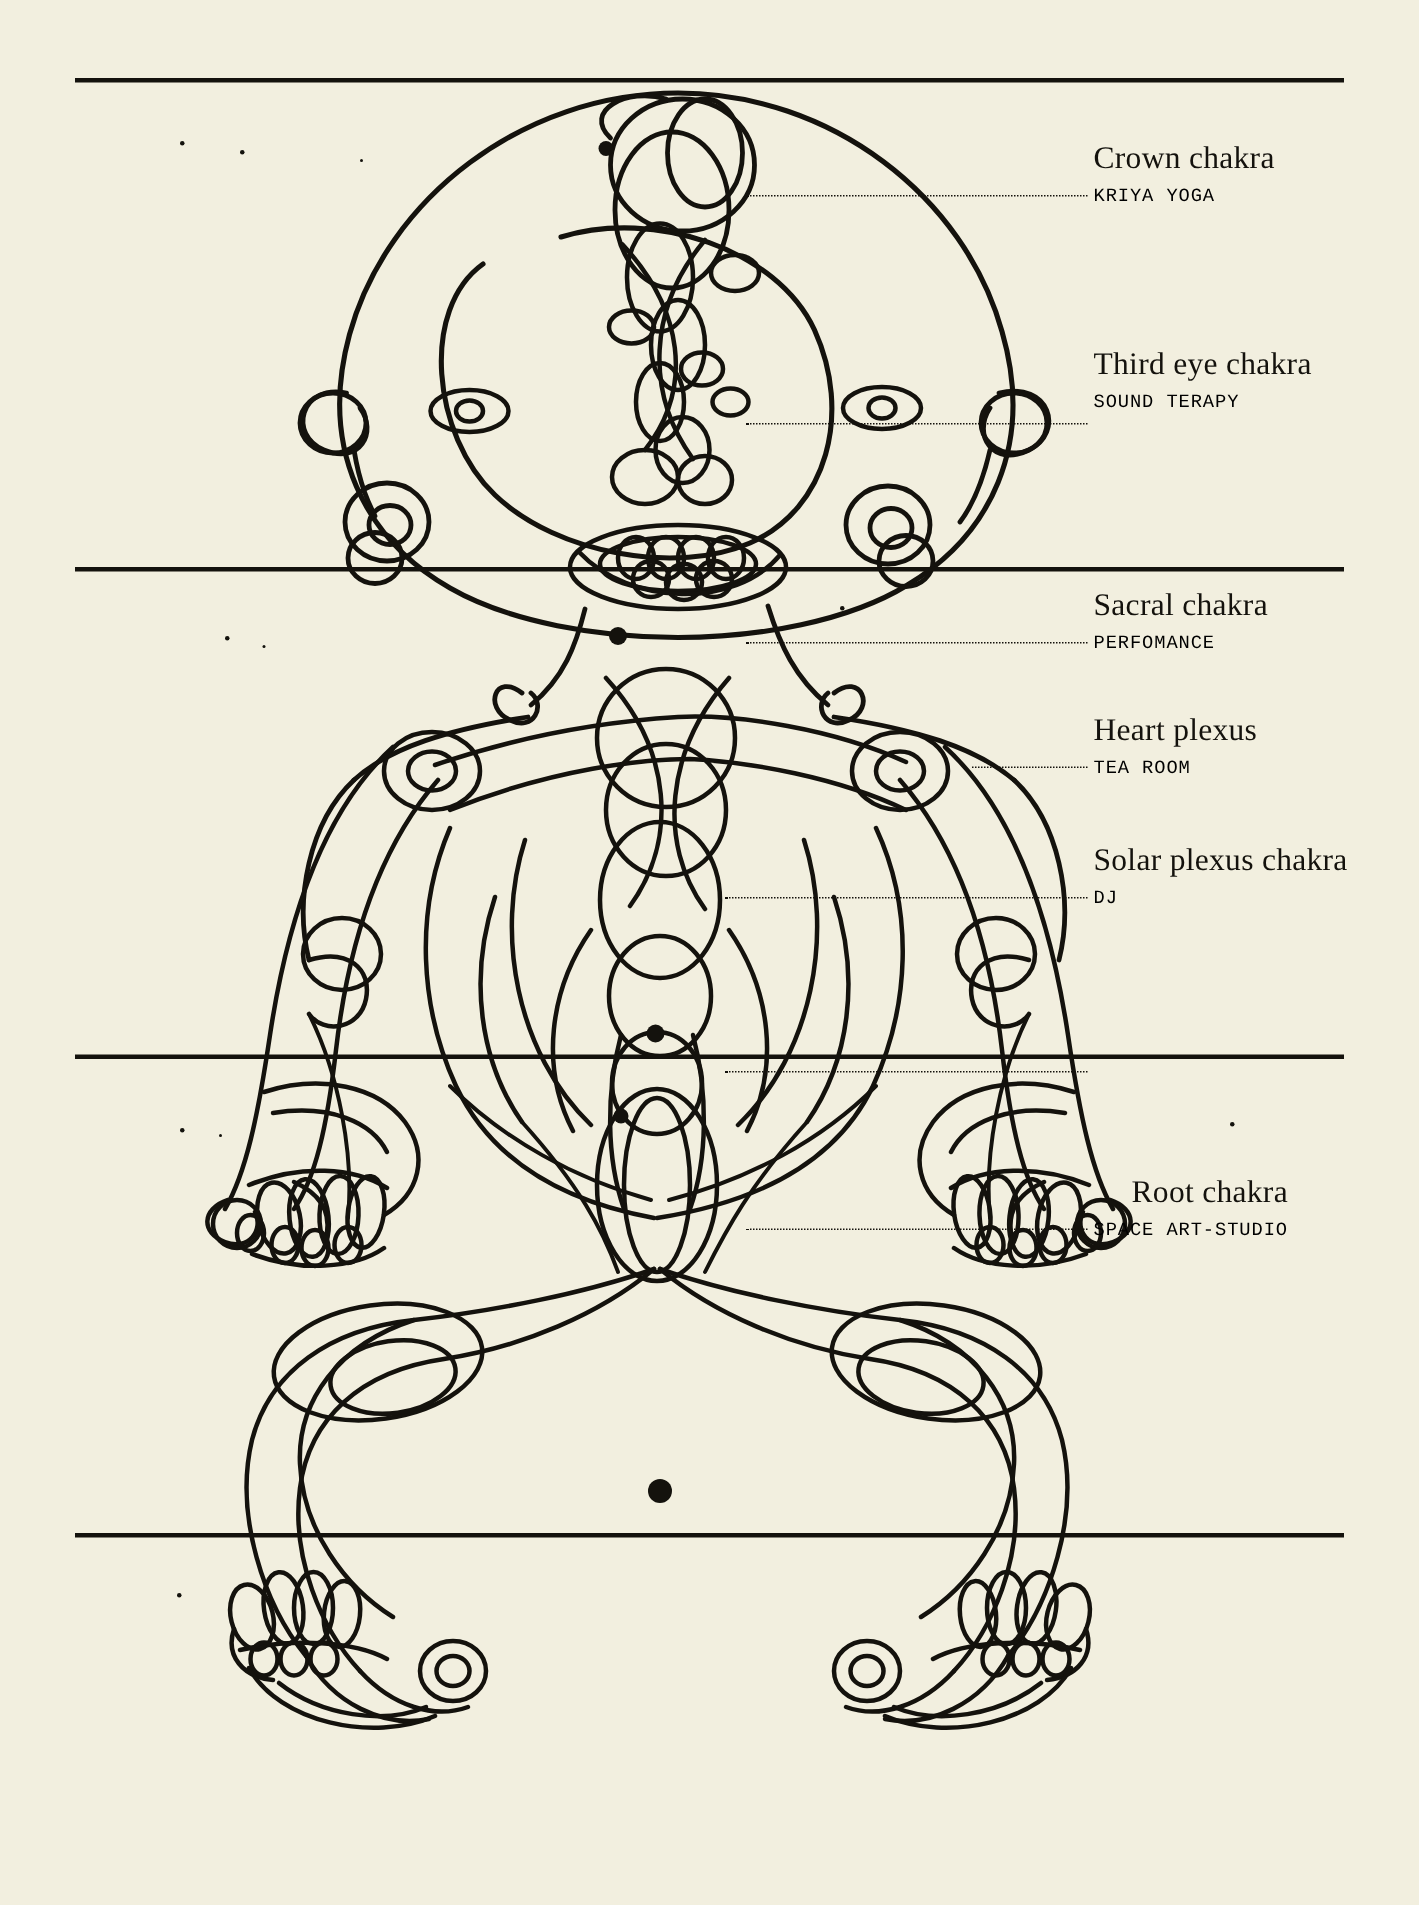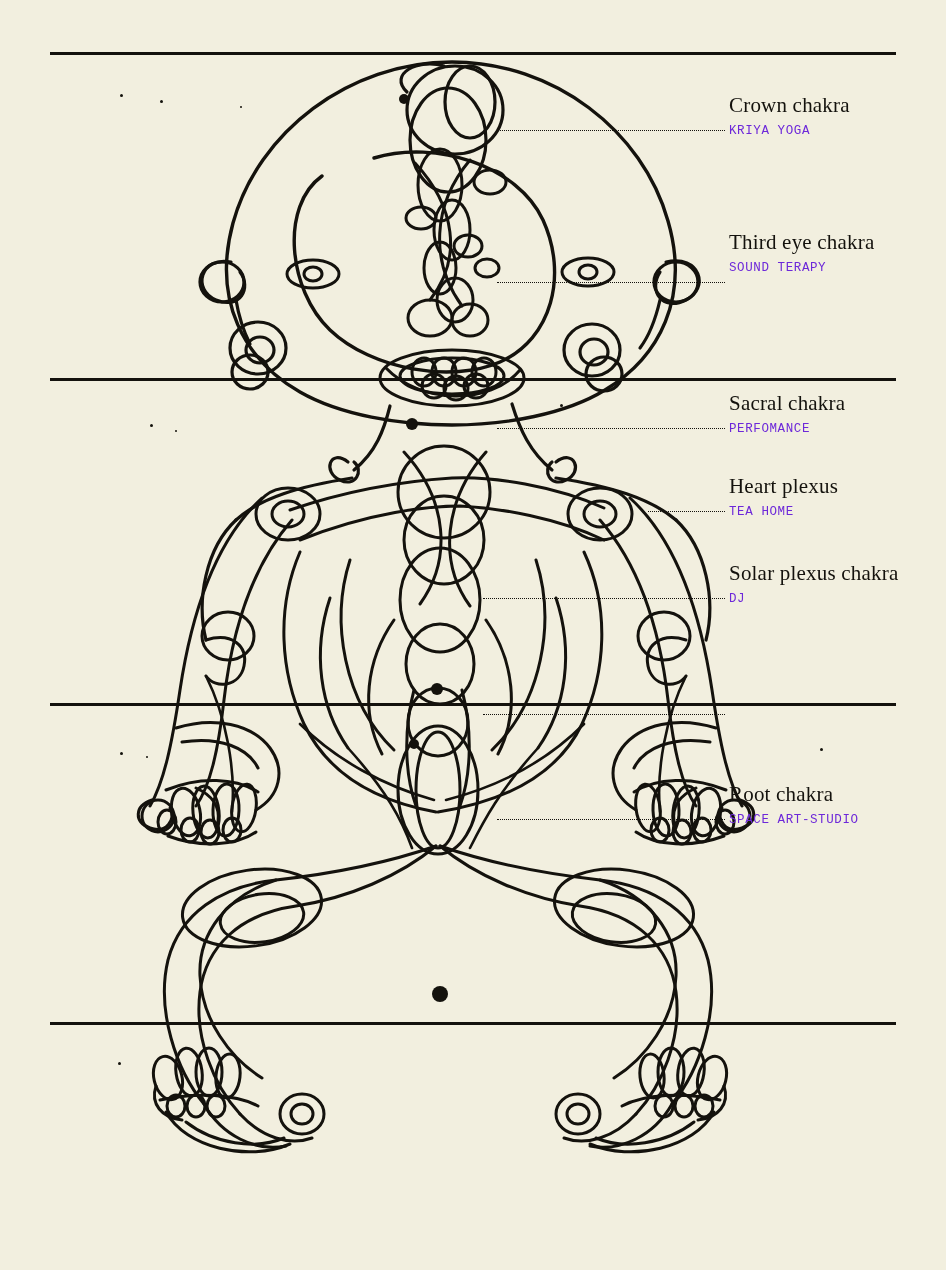--- a/index.html
+++ b/index.html
@@ -39,26 +39,27 @@
   .chakra-label {
     position: absolute;
   }
   .chakra-title {
     font-family: "Liberation Serif", serif;
     font-size: 21px;
     letter-spacing: 0.2px;
     color: #14120d;
     white-space: nowrap;
     line-height: 1;
+    text-align: right;
   }
   .chakra-sub {
     font-family: "Liberation Mono", monospace;
     font-size: 12.5px;
     letter-spacing: 0.6px;
-    color: #6d28d9;
+    color: #000000;
     white-space: nowrap;
     line-height: 1;
     margin-top: 9px;
   }
   .leader {
     position: absolute;
     height: 1px;
     border-top: 1.6px dotted #14120d;
   }
   .hline {
@@ -339,21 +340,21 @@
 
   <div class="leader" style="left:497px;top:428px;width:228px"></div>
   <div class="chakra-label" style="left:729px;top:393px">
     <div class="chakra-title">Sacral chakra</div>
     <div class="chakra-sub">PERFOMANCE</div>
   </div>
 
   <div class="leader" style="left:648px;top:511px;width:77px"></div>
   <div class="chakra-label" style="left:729px;top:476px">
     <div class="chakra-title">Heart plexus</div>
-    <div class="chakra-sub">TEA HOME</div>
+    <div class="chakra-sub">TEA ROOM</div>
   </div>
 
   <div class="leader" style="left:483px;top:598px;width:242px"></div>
   <div class="chakra-label" style="left:729px;top:563px">
     <div class="chakra-title">Solar plexus chakra</div>
     <div class="chakra-sub">DJ</div>
   </div>
 
   <div class="leader" style="left:483px;top:714px;width:242px"></div>
 

